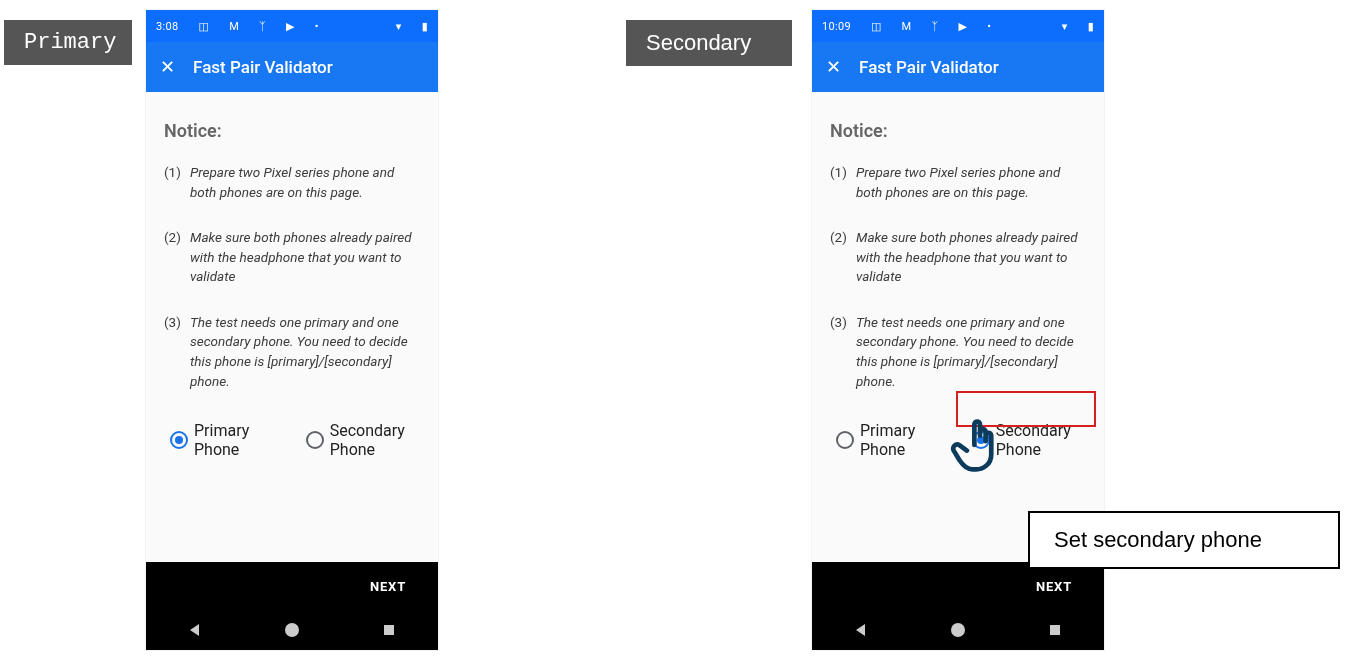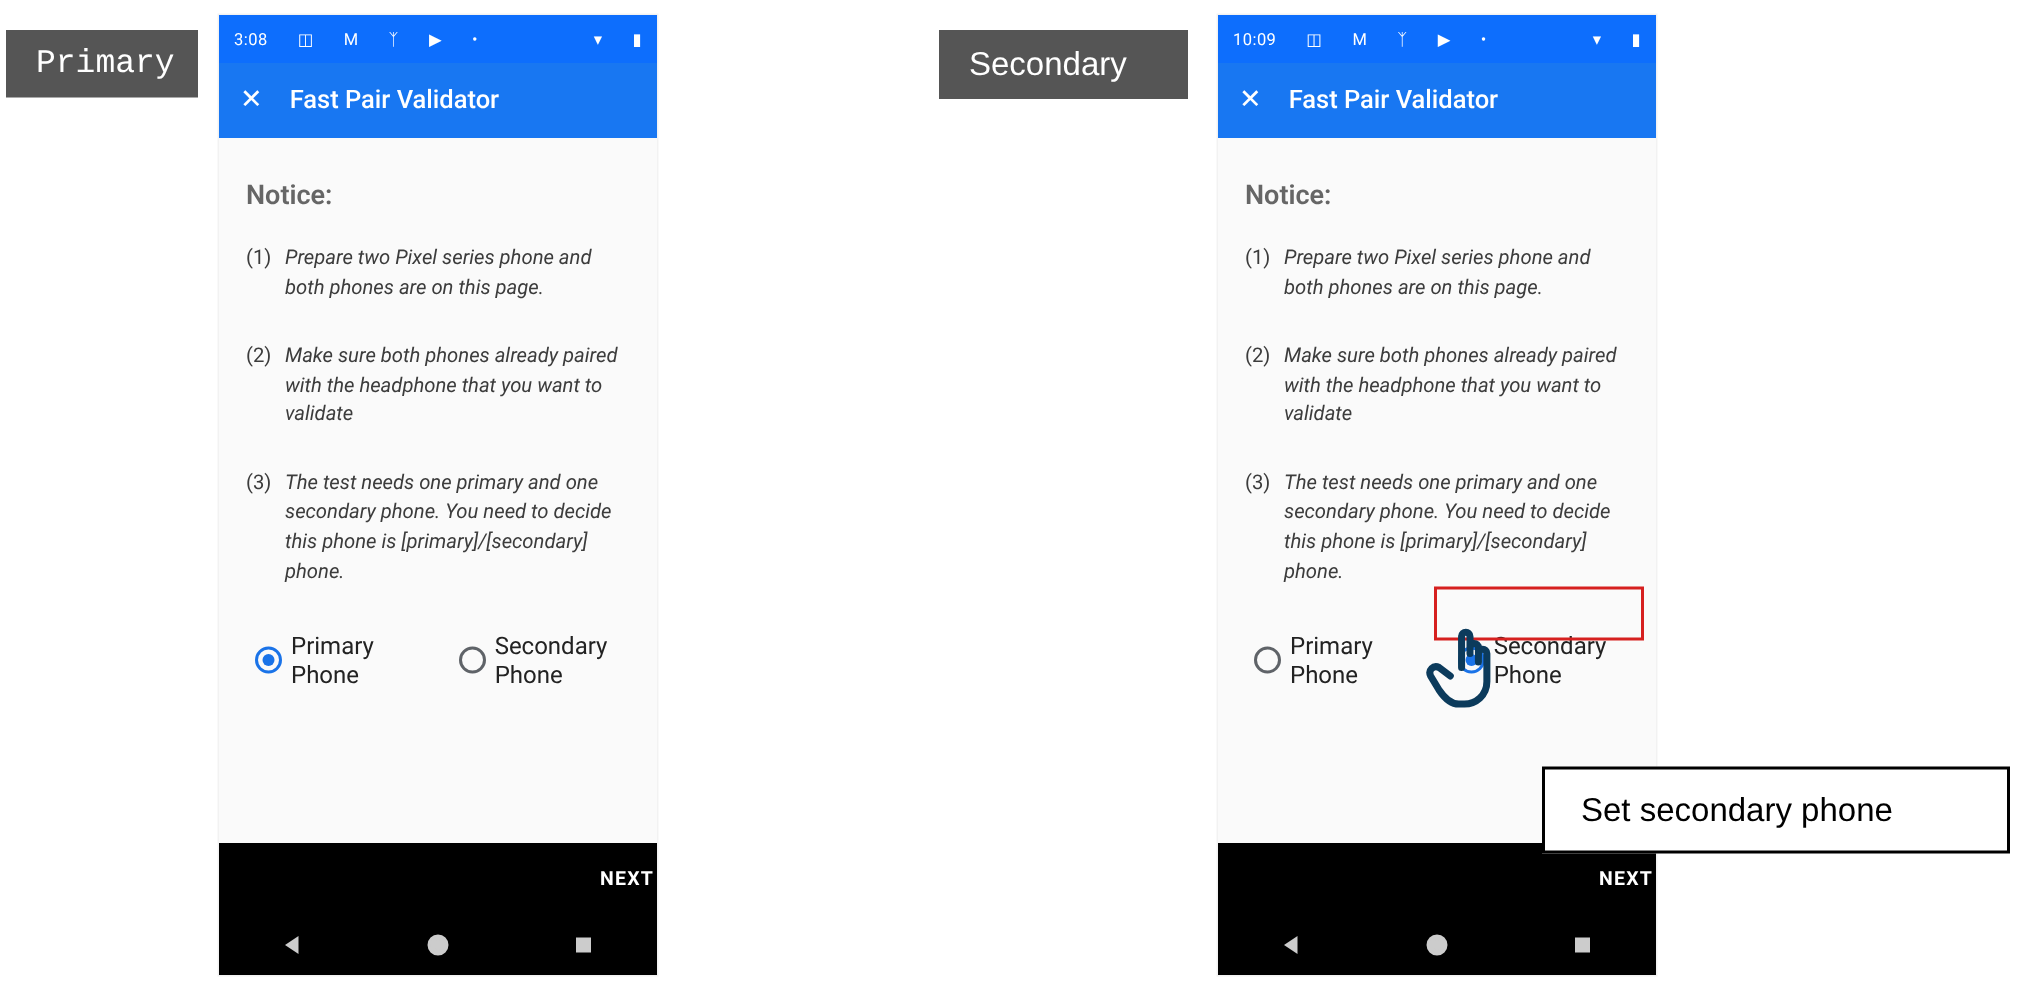--- a/index.html
+++ b/index.html
@@ -92,21 +92,21 @@
     content: ""; position: absolute; top: 3px; left: 3px;
     width: 8px; height: 8px; border-radius: 50%; background: #1a73e8;
   }
   .footer-btn {
     height: 48px;
     background: #000;
     color: #fff;
     display: flex;
     align-items: center;
     justify-content: flex-end;
-    padding: 0 2px;
+    padding: 0 32px;
     font-size: 13px;
     font-weight: 700;
     letter-spacing: 0.8px;
     cursor: pointer;
   }
   .navbar {
     height: 40px;
     background: #000;
     display: flex;
     align-items: center;

